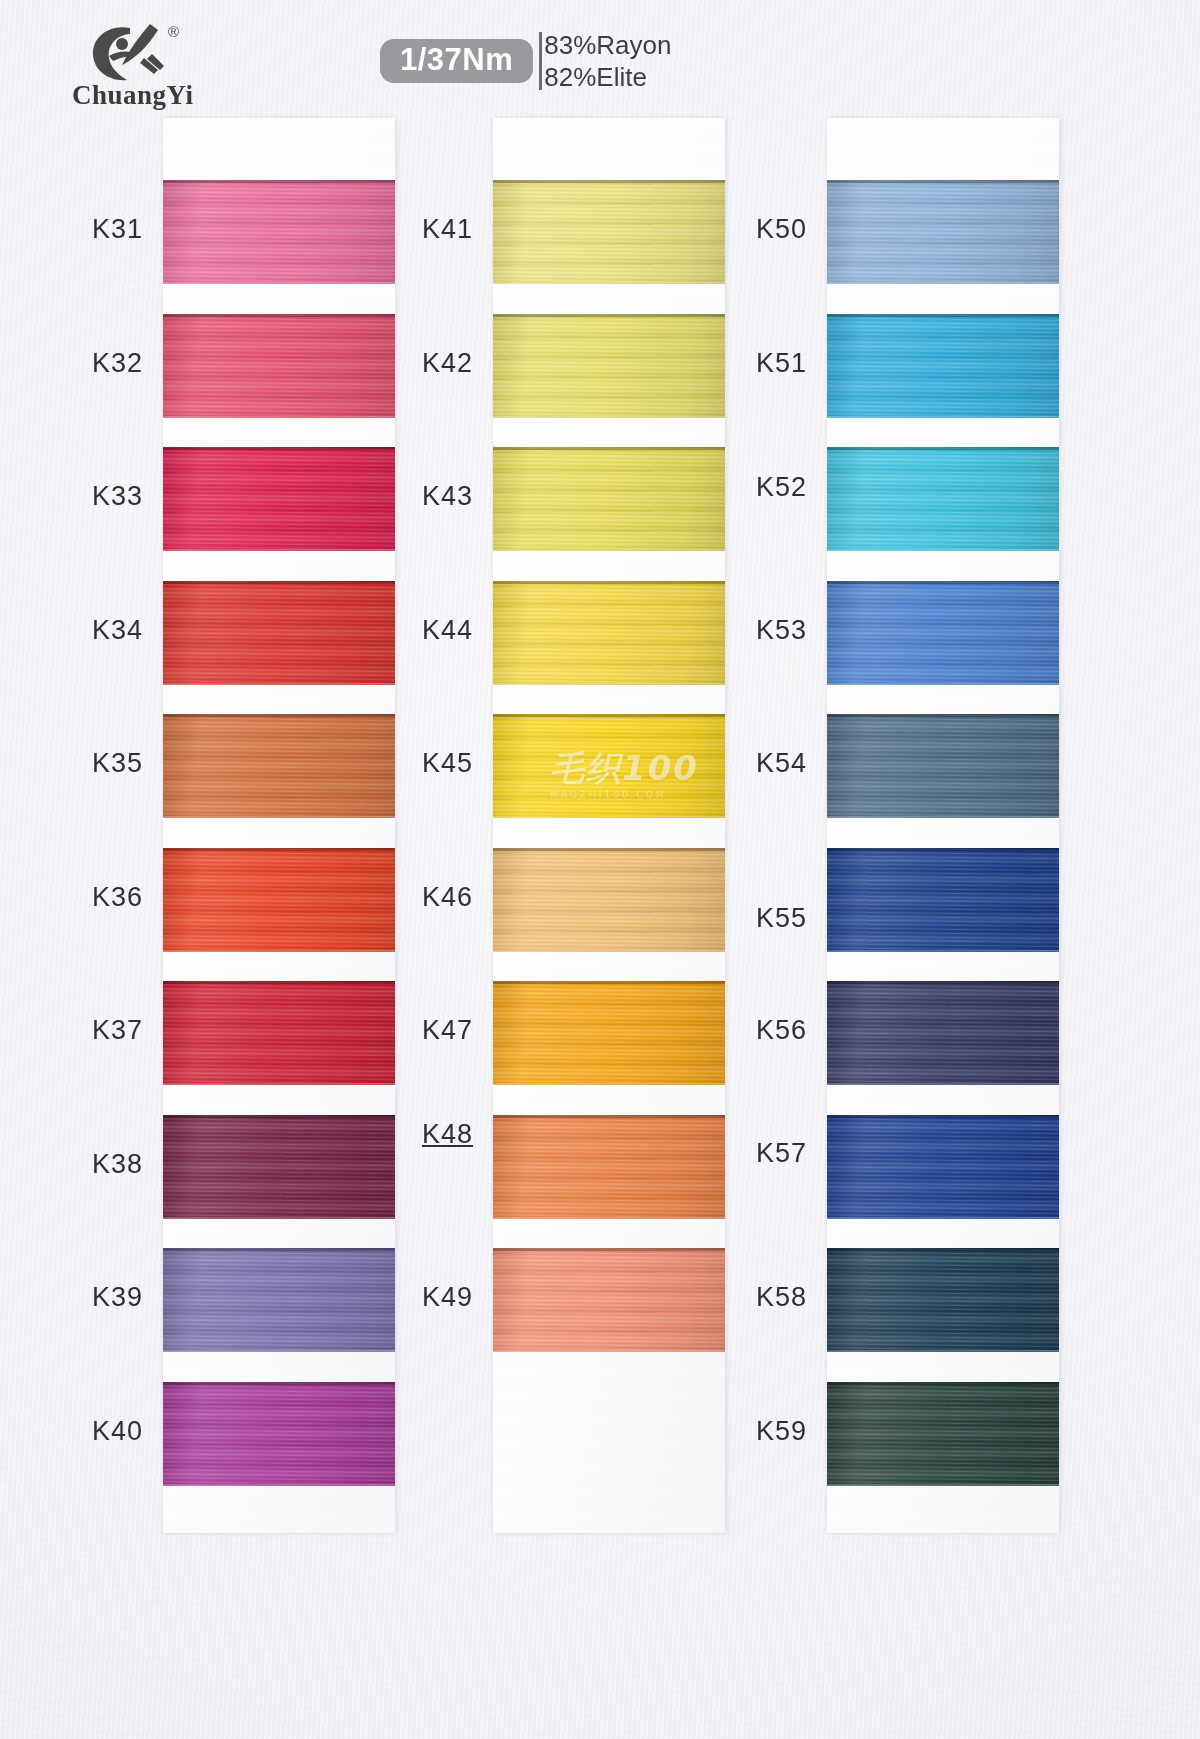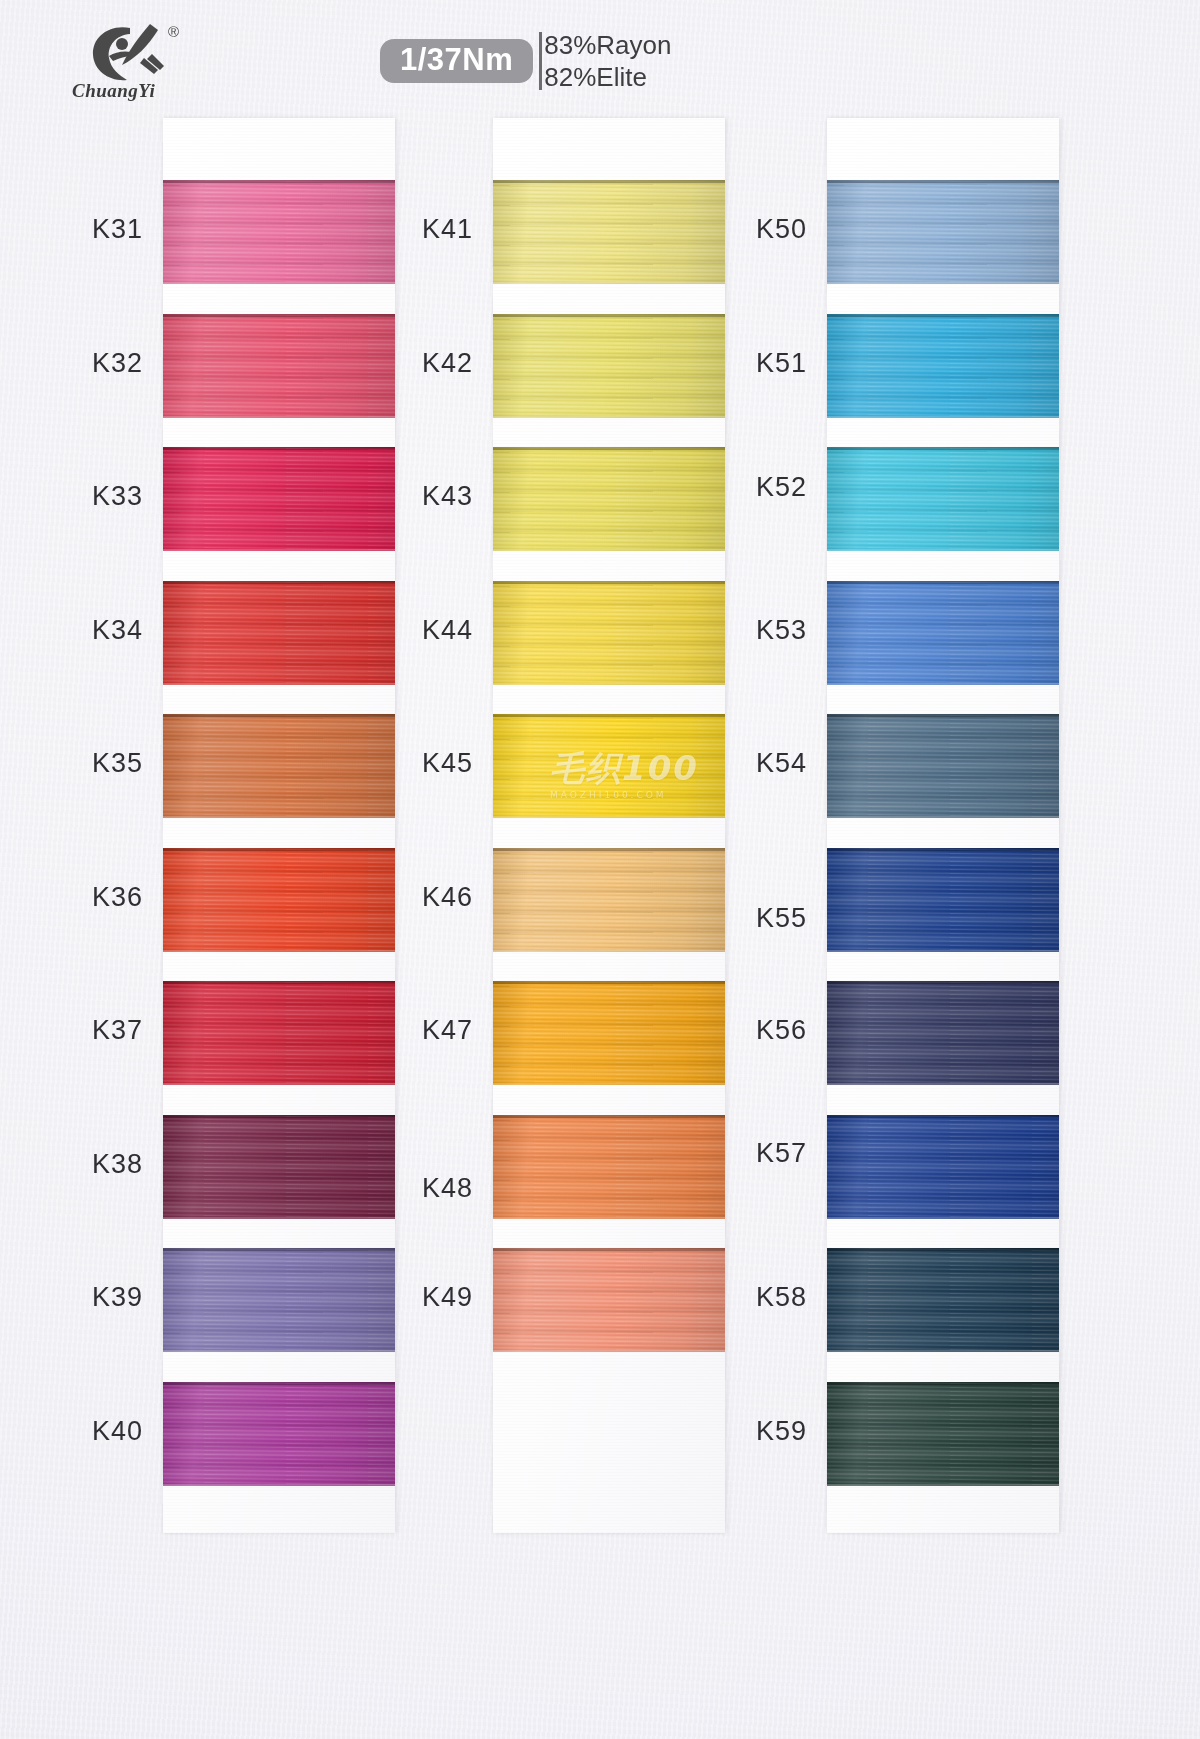--- a/index.html
+++ b/index.html
@@ -57,25 +57,24 @@
   .logo-reg {
     position: absolute;
     left: 96px; top: 1px;
     font-size: 15px;
     color: #4a4a4a;
   }
   .logo-word {
     position: absolute;
     left: 0; top: 58px;
     width: 118px;
-    text-align: left;
+    text-align: right;
     font-family: "Liberation Serif", serif;
-    font-style: italic;
     font-weight: bold;
-    font-size: 19px;
+    font-size: 27px;
     letter-spacing: .5px;
     color: #3b3b3b;
     white-space: nowrap;
   }
 
   .spec-row {
     position: absolute;
     left: 380px; top: 30px;
     display: flex;
     align-items: center;
@@ -415,21 +414,21 @@
         </div>
       </div>
       <div class="code" style="top: 96px;">K41</div>
       <div class="code" style="top: 229.5px;">K42</div>
       <div class="code" style="top: 363px;">K43</div>
       <div class="code" style="top: 496.5px;">K44</div>
       <div class="code" style="top: 630px;">K45</div>
       <div class="watermark" style="top: 628px; left: 57px;">毛织100<span class="wm-sub">MAOZHI100.COM</span></div>
       <div class="code" style="top: 763.5px;">K46</div>
       <div class="code" style="top: 897px;">K47</div>
-      <div class="code" style="top: 1055px;">K48</div>
+      <div class="code" style="top: 1001px; text-decoration: underline;">K48</div>
       <div class="code" style="top: 1164px;">K49</div>
     </div>
   <div class="column col-2">
       <div class="strip" style="height: 1415px;">
         <div class="swatch" title="K50 powder-blue" style="top: 62px; height: 104px; background: rgb(143, 178, 216);">
           <div class="fibre"></div>
           <div class="sheen"></div>
           <div class="edge-top"></div>
           <div class="edge-bottom"></div>
         </div>

